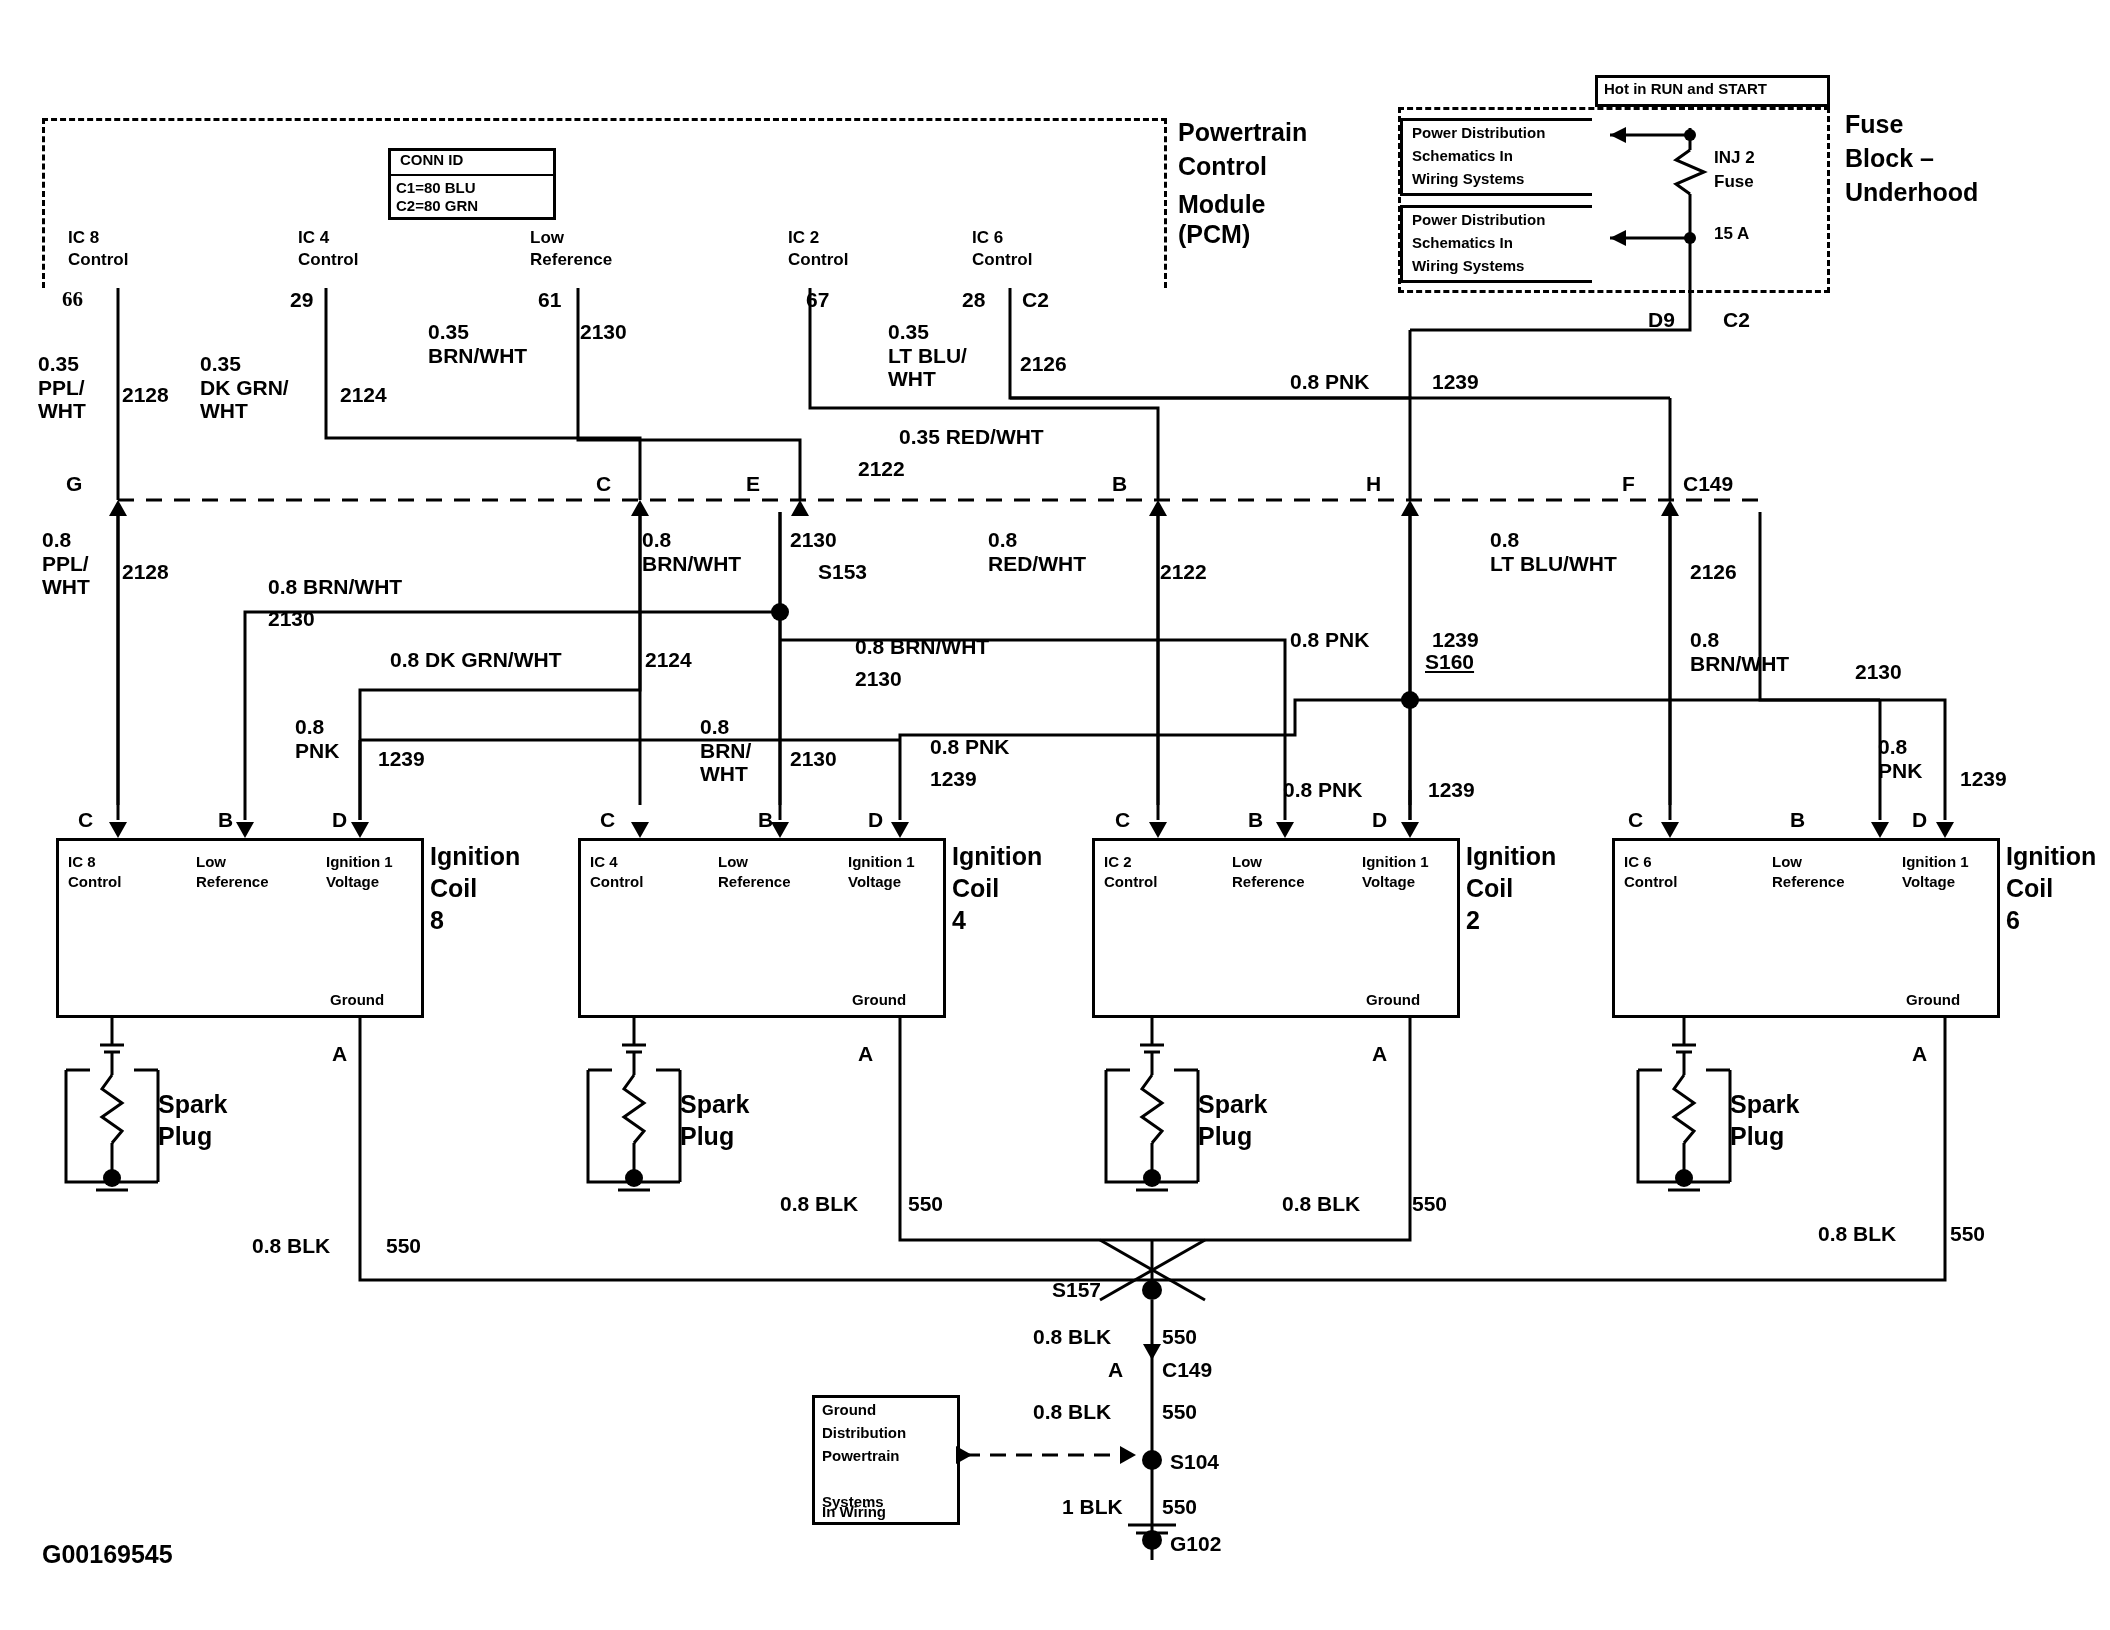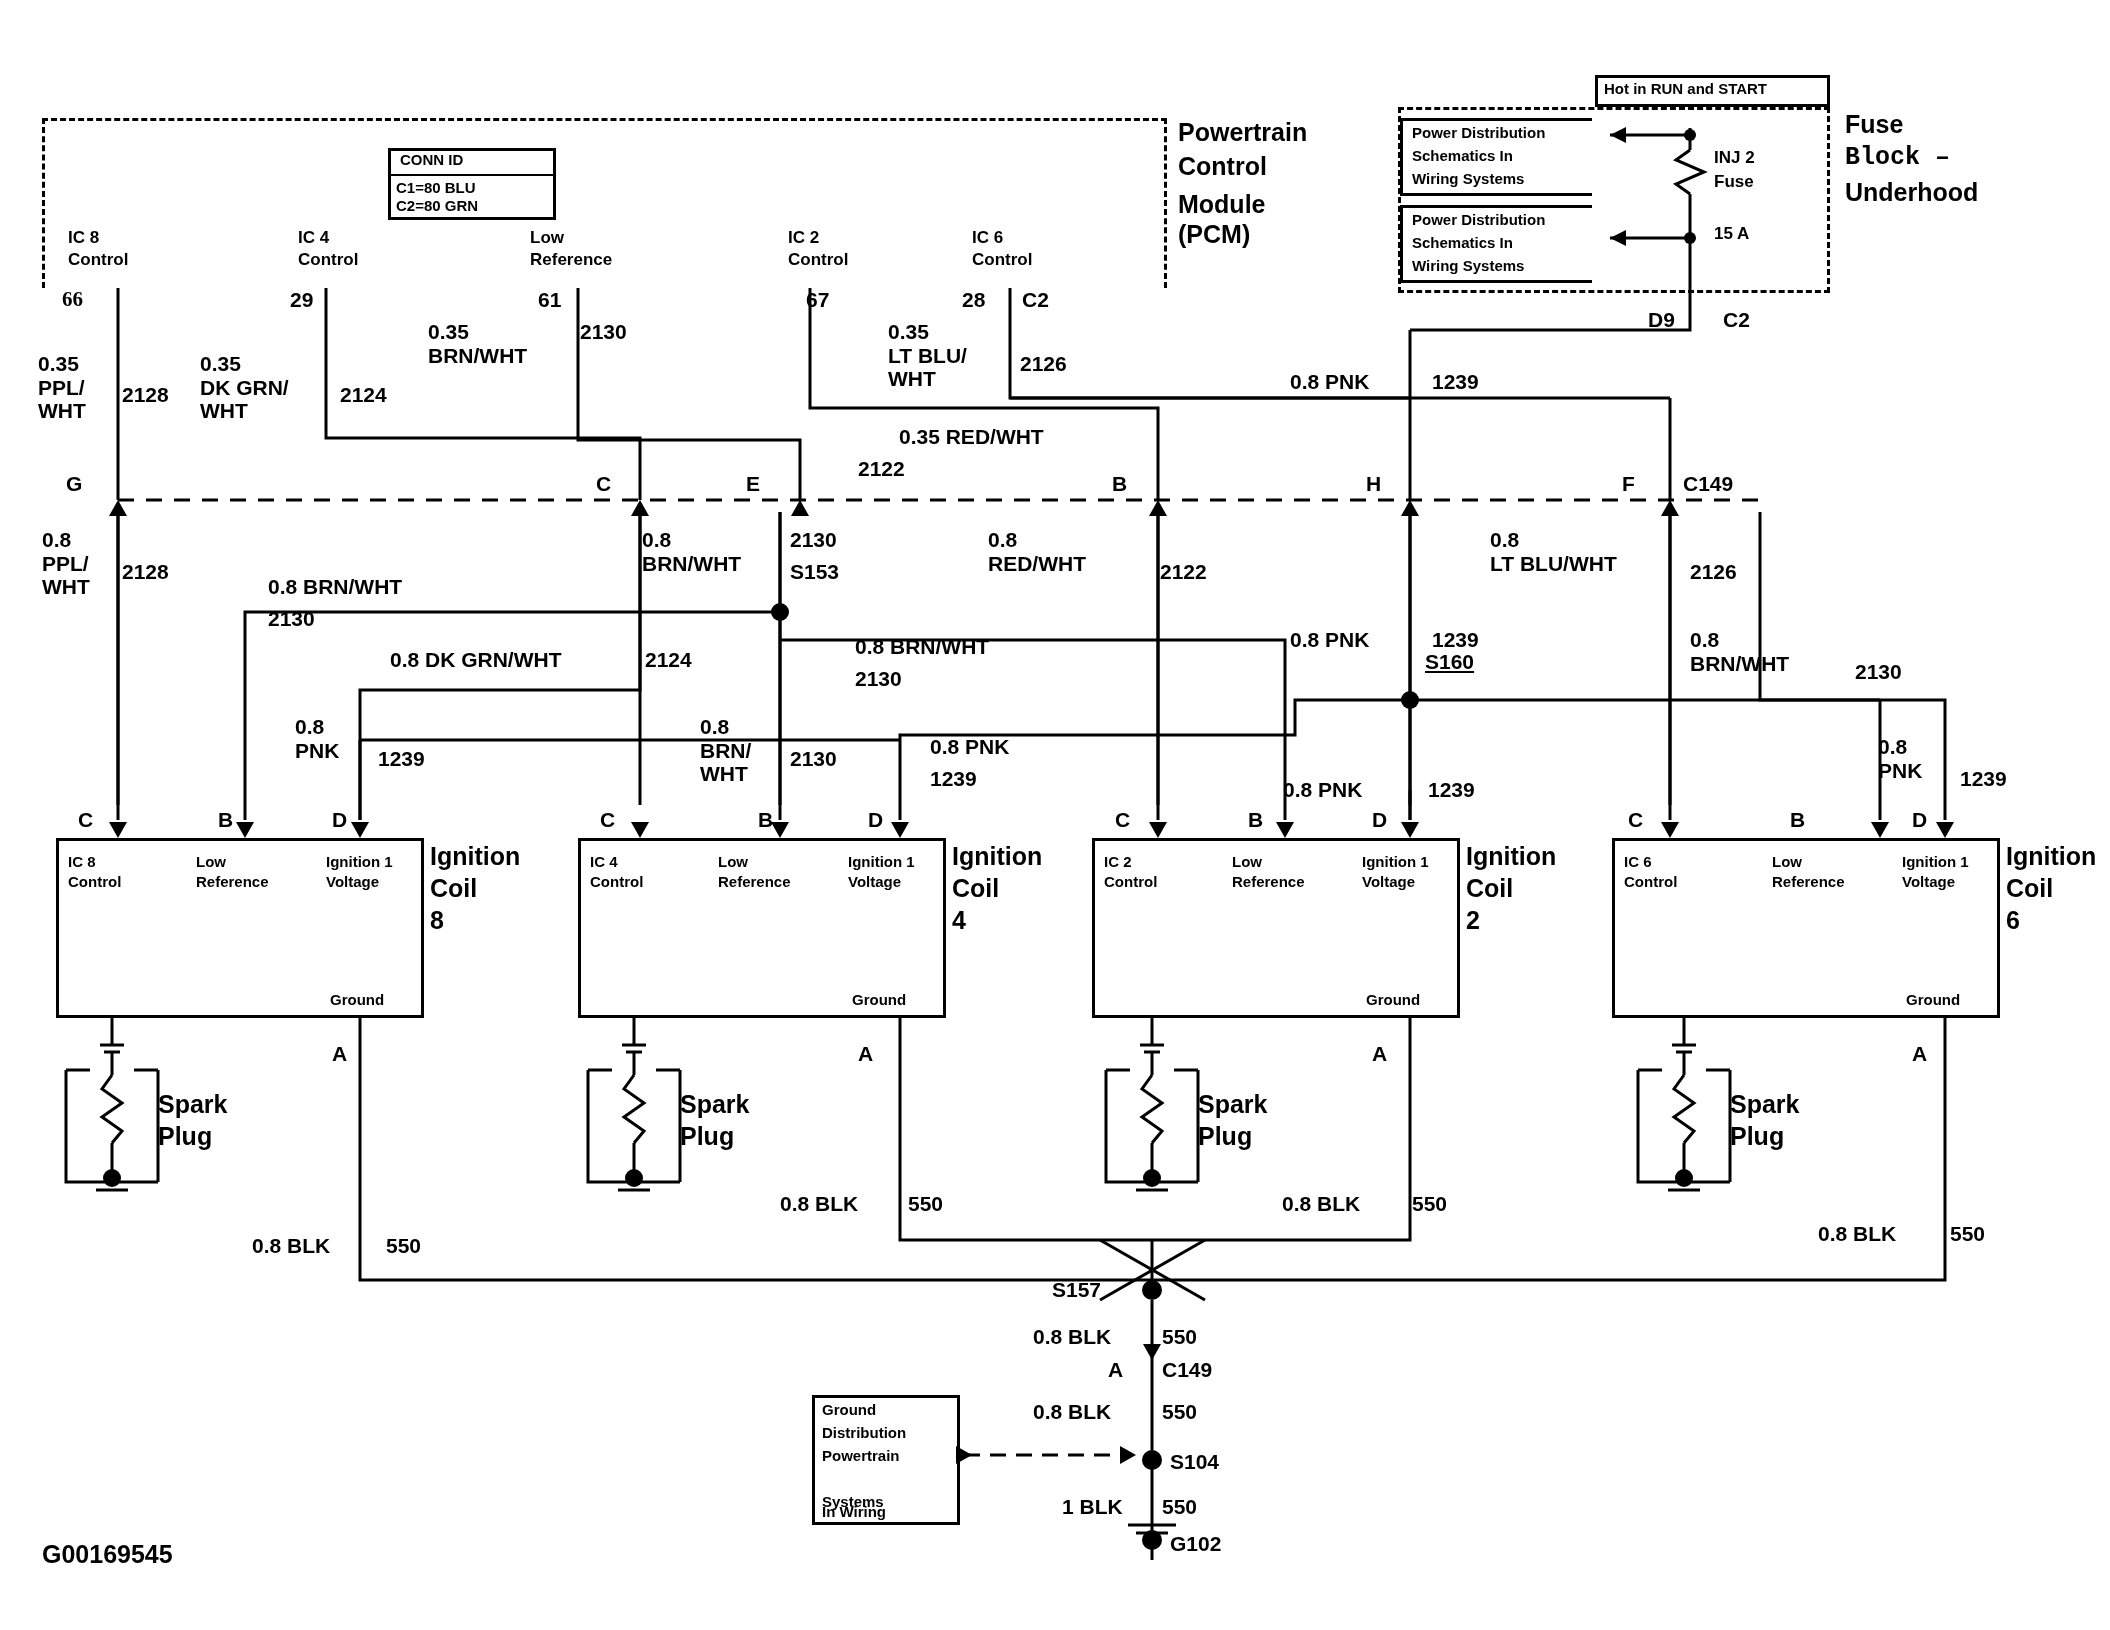--- a/index.html
+++ b/index.html
@@ -47,21 +47,21 @@
   <div class="lbl" style="left:538px;top:288px;">61</div>
   <div class="lbl" style="left:770px;top:288px;margin-left:36px;">67</div>
   <div class="lbl" style="left:962px;top:288px;">28</div>
   <div class="lbl" style="left:1022px;top:288px;">C2</div>
 
   <div class="box" style="left:1595px;top:75px;width:235px;height:32px;"></div>
   <div class="lbl xs" style="left:1604px;top:81px;">Hot in RUN and START</div>
 
   <div class="dash" style="left:1398px;top:107px;width:432px;height:186px;"></div>
   <div class="lbl big" style="left:1845px;top:110px;">Fuse</div>
-  <div class="lbl big" style="left:1845px;top:144px;font-family:Liberation Mono, monospace;">Block –</div>
+  <div class="lbl big" style="left:1845px;top:144px;">Block –</div>
   <div class="lbl big" style="left:1845px;top:178px;">Underhood</div>
 
   <div style="position:absolute;left:1400px;top:118px;width:192px;height:78px;border:3px solid #000;border-right:none;box-sizing:border-box;"></div>
   <div class="lbl xs" style="left:1412px;top:125px;">Power Distribution</div>
   <div class="lbl xs" style="left:1412px;top:148px;">Schematics In</div>
   <div class="lbl xs" style="left:1412px;top:171px;">Wiring Systems</div>
 
   <div style="position:absolute;left:1400px;top:205px;width:192px;height:78px;border:3px solid #000;border-right:none;box-sizing:border-box;"></div>
   <div class="lbl xs" style="left:1412px;top:212px;">Power Distribution</div>
   <div class="lbl xs" style="left:1412px;top:235px;">Schematics In</div>
@@ -109,21 +109,21 @@
 
   <div class="lbl" style="left:268px;top:575px;">0.8 BRN/WHT</div>
   <div class="lbl" style="left:268px;top:607px;">2130</div>
 
   <div class="lbl" style="left:390px;top:648px;">0.8 DK GRN/WHT</div>
   <div class="lbl" style="left:645px;top:648px;">2124</div>
 
   <div class="lbl" style="left:642px;top:528px;">0.8
 BRN/WHT</div>
   <div class="lbl" style="left:790px;top:528px;">2130</div>
-  <div class="lbl" style="left:790px;top:560px;text-align:right;">S153</div>
+  <div class="lbl" style="left:818px;top:560px;text-align:right;">S153</div>
 
   <div class="lbl" style="left:988px;top:528px;">0.8
 RED/WHT</div>
   <div class="lbl" style="left:1160px;top:560px;">2122</div>
 
   <div class="lbl" style="left:1490px;top:528px;">0.8
 LT BLU/WHT</div>
   <div class="lbl" style="left:1690px;top:560px;">2126</div>
 
   <div class="lbl" style="left:855px;top:635px;">0.8 BRN/WHT</div>

